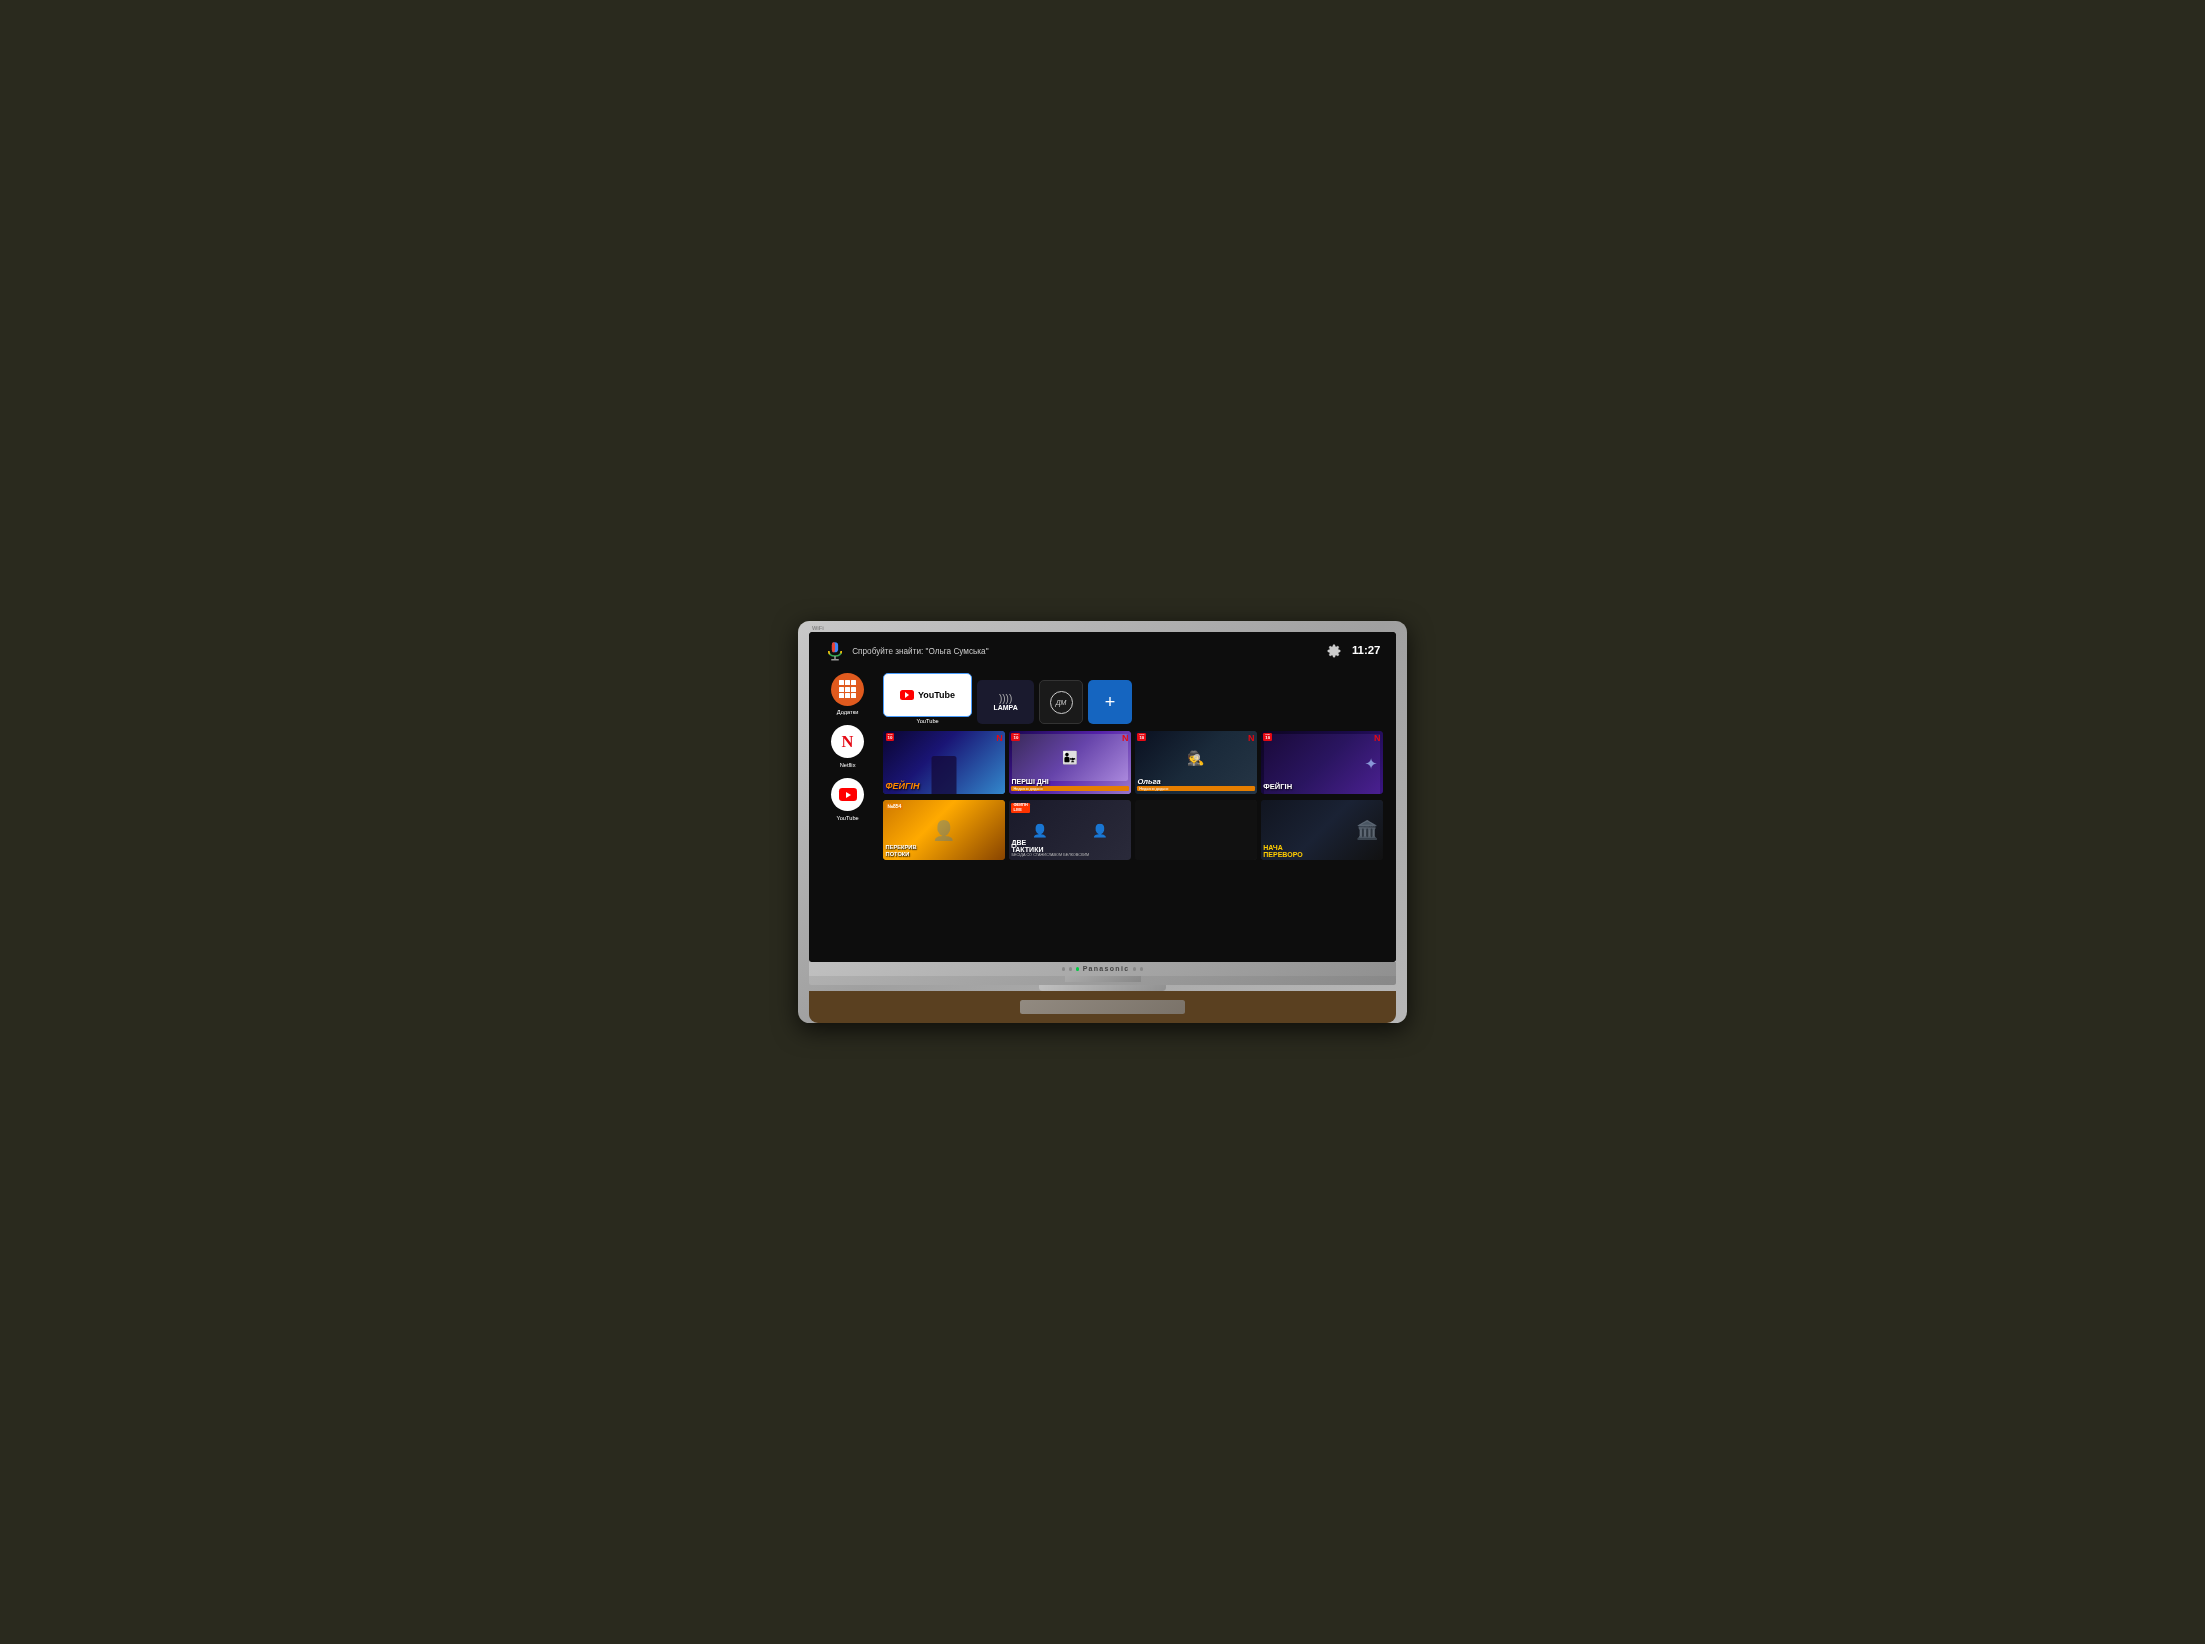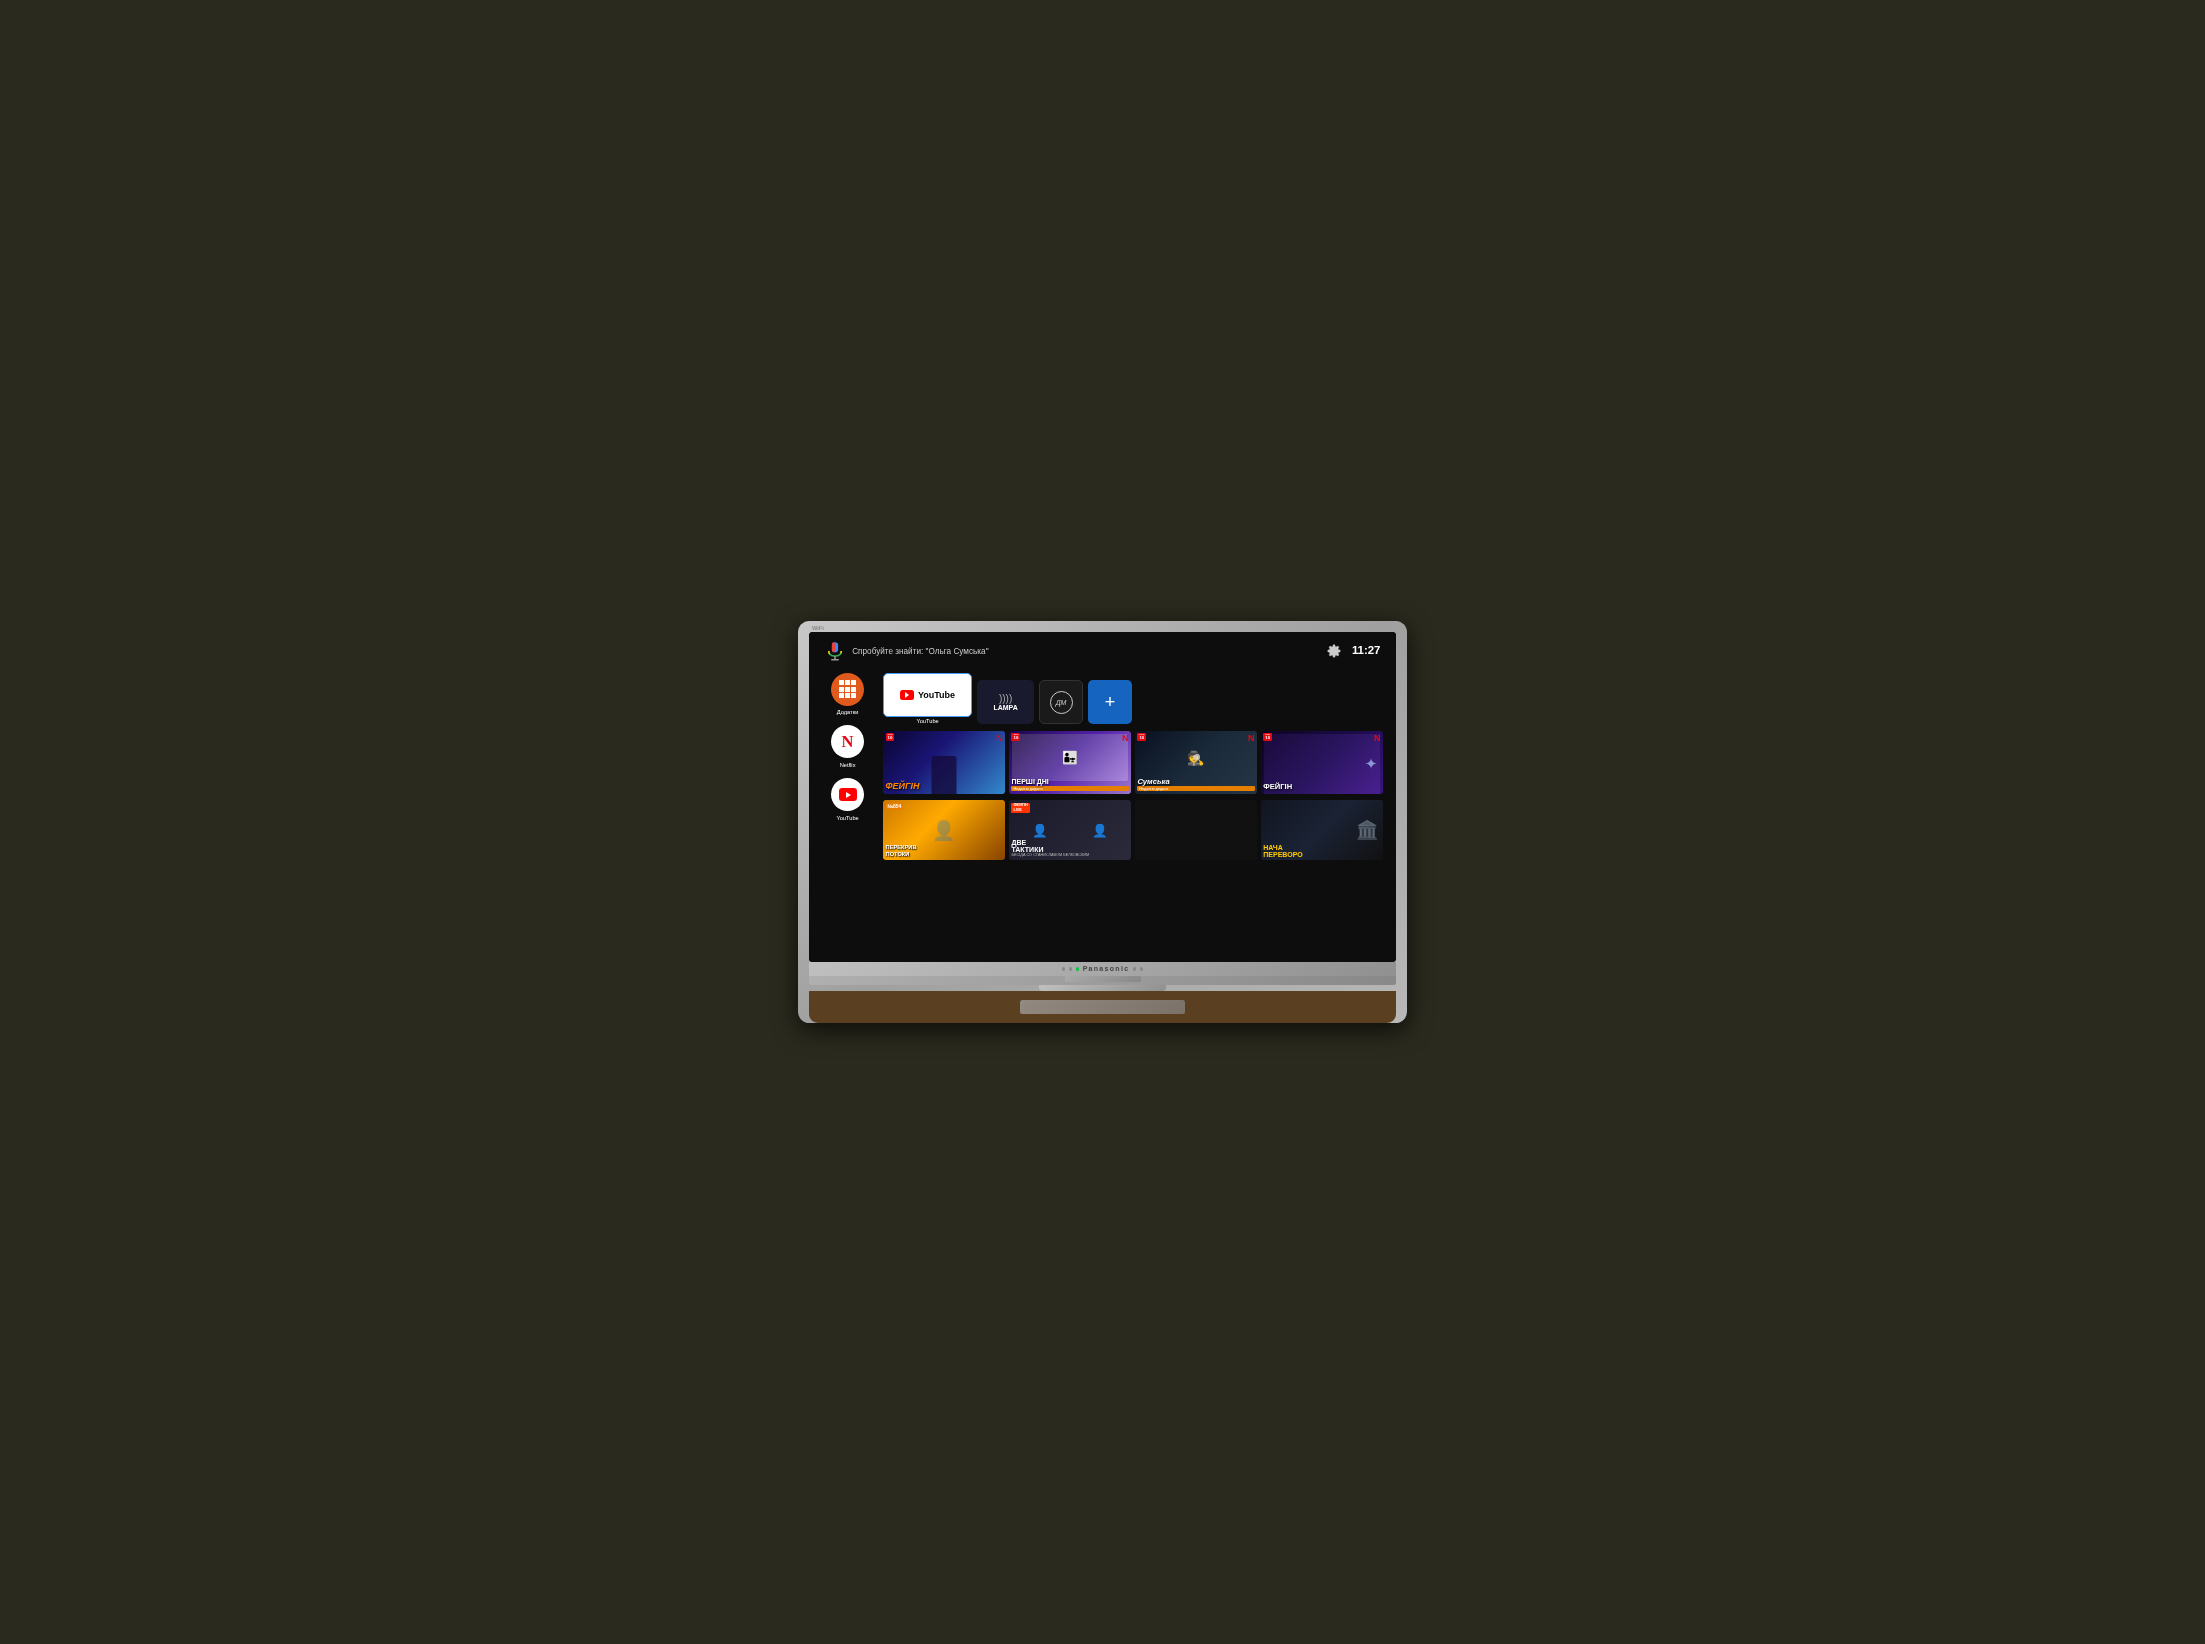--- a/index.html
+++ b/index.html
@@ -697,21 +697,21 @@
               </div>
               <div class="card-overlay">
                 <div style="display:flex;justify-content:space-between;align-items:flex-start;">
                   <div class="top10-badge">
                     <span class="top-text">TOP</span>
                     <span class="num-text">10</span>
                   </div>
                   <span class="netflix-badge-top">N</span>
                 </div>
                 <div class="card-bottom-text">
-                  <span class="vbyvtsia-title">Сумська</span>
+                  <span class="vbyvtsia-title">Ольга</span>
                   <div class="recently-badge">Недавно додано</div>
                 </div>
               </div>
             </div>
 
             <div class="content-card card-vidmak" style="position:relative;">
               <div style="position:absolute;top:0;left:0;right:0;bottom:0;background:linear-gradient(135deg,#0d0520 0%,#1a0a4a 50%,#3a1580 100%);"></div>
               <div style="position:absolute;top:3.2px;left:3.2px;right:3.2px;bottom:0;background:linear-gradient(135deg,#1a0a3a,#2a1560,#4a2090);display:flex;align-items:center;justify-content:flex-end;padding-right:2.5px;">
                 <span style="color:#aaccff;font-size:15px;opacity:0.7;">✦</span>
               </div>

